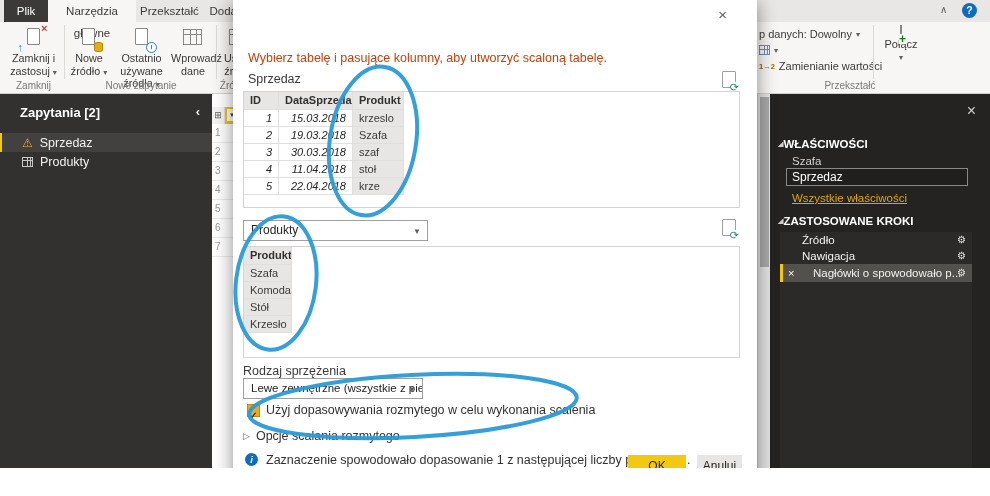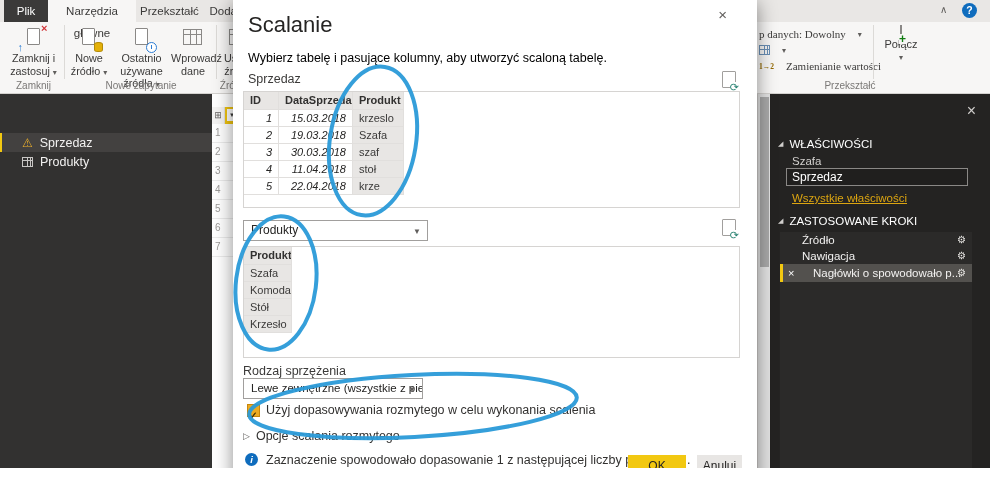--- a/index.html
+++ b/index.html
@@ -30,22 +30,22 @@
   .ico-up { position:absolute; left:-4px; bottom:-4px; color:#2b7cd3; font-weight:bold; font-size:11px; }
   .ico-cyl { position:absolute; right:-2px; bottom:-2px; width:9px; height:10px; background:#e3b009; border-radius:4px/2.5px; border:1px solid #b38a07; }
   .ico-clock { position:absolute; right:-3px; bottom:-3px; width:11px; height:11px; border:1.5px solid #2b7cd3; border-radius:50%; background:#fff; }
   .ico-clock:after { content:""; position:absolute; left:4px; top:2px; width:1.5px; height:4px; background:#2b7cd3; }
   .ico-table { position:absolute; left:2px; top:3px; width:19px; height:16px; border:1px solid #8a8886; background:
       linear-gradient(#8a8886,#8a8886) 0 4px/100% 1px no-repeat,
       linear-gradient(#8a8886,#8a8886) 6px 0/1px 100% no-repeat,
       linear-gradient(#8a8886,#8a8886) 12px 0/1px 100% no-repeat; }
   .caret { font-size:8px; color:#605e5c; }
 
-  .rf-row { position:absolute; left:759px; height:14px; display:flex; align-items:center; gap:12px;
-            font-size:11px; color:#3b3a39; white-space:nowrap;font-family:Liberation Serif, serif; }
+  .rf-row { position:absolute; left:759px; height:14px; display:flex; align-items:center; gap:4px;
+            font-size:11px; color:#3b3a39; white-space:nowrap; }
   .mti { display:inline-block; width:11px; height:10px; border:1px solid currentColor; background:
       linear-gradient(currentColor,currentColor) 0 2.5px/100% 1px no-repeat,
       linear-gradient(currentColor,currentColor) 3.5px 0/1px 100% no-repeat,
       linear-gradient(currentColor,currentColor) 7px 0/1px 100% no-repeat; }
   .ico-12 { font-size:7.5px; color:#946900; font-weight:bold; letter-spacing:0; }
   .combine-btn { position:absolute; left:878px; top:26px; width:46px; text-align:center; font-size:11px; color:#3b3a39; }
   .combine-ic { position:relative; width:18px; height:15px; margin:2px auto 4px auto; border:1px solid #8a8886; background:
       linear-gradient(#8a8886,#8a8886) 0 4px/100% 1px no-repeat,
       linear-gradient(#8a8886,#8a8886) 6px 0/1px 100% no-repeat; }
   .combine-ic .plus { position:absolute; right:-5px; bottom:-6px; color:#107c10; font-size:12px; font-weight:bold; background:#f7f6f5; line-height:10px; }
@@ -76,39 +76,39 @@
 
   
   .scroll-strip { position:absolute; left:757px; top:94px; width:13px; height:402px; background:#e3e3e3;
                   border-left:1px solid #cfcdcb; z-index:1; }
   .scroll-thumb { position:absolute; left:2px; top:3px; width:9px; height:170px; background:#a9a9a9; }
 
   
   .rpanel { position:absolute; left:770px; top:94px; width:220px; height:402px; background:#242322; color:#fff; z-index:1; }
   .rp-title { position:absolute; left:16px; top:12px; font-size:12.5px; font-weight:bold; letter-spacing:.4px; color:#f3f2f1; }
   .rp-close { position:absolute; right:14px; top:8px; font-size:16px; color:#d0cecc; }
-  .rp-sec { position:absolute; left:8px; display:flex; gap:6px; align-items:center; font-size:11.5px; font-weight:normal; color:#fff; }
+  .rp-sec { position:absolute; left:8px; display:flex; align-items:center; font-size:11.5px; font-weight:bold; color:#fff; }
   .tri { font-size:7px; color:#d0cecc; }
   .rp-label { position:absolute; left:22px; font-size:11.5px; color:#d2d0ce; }
   .rp-input { position:absolute; left:16px; top:74px; width:182px; height:18px; background:#201f1e;
               border:1px solid #8a8886; color:#fff; font-size:12px; font-family:"Liberation Sans",sans-serif; padding:0 5px; }
   .rp-link { position:absolute; left:22px; top:98px; font-size:11.5px; color:#dca511; text-decoration:underline; }
   .steps { position:absolute; left:10px; top:138px; width:192px; height:248px; background:#2b2a29; }
   .step { position:relative; height:16px; line-height:16px; font-size:11.5px; color:#f3f2f1; padding-left:22px;
           white-space:nowrap; overflow:hidden; }
   .step .gear { position:absolute; right:6px; top:0; font-size:10px; color:#e8e6e3; }
   .step.selected { background:#53514e; border-left:3px solid #f2c811; padding-left:19px; height:18px; line-height:18px; }
   .step .del { position:absolute; left:5px; top:0; font-size:11px; color:#fff; }
 
   
   .dialog { position:absolute; left:233px; top:0; width:524px; height:496px; background:#fff; z-index:10;
             box-shadow:0 3px 18px rgba(0,0,0,.45); }
   .dlg-close { position:absolute; right:30px; top:6px; font-size:15px; color:#605e5c; }
   .dlg-title { position:absolute; left:15px; top:12px; font-size:22px; font-weight:300; color:#252423; }
-  .dlg-sub { position:absolute; left:15px; top:51px; font-size:12.5px; color:#000000; }
+  .dlg-sub { position:absolute; left:15px; top:51px; font-size:12.5px; color:#c2410c; }
   .dlg-tlabel { position:absolute; left:15px; top:72px; font-size:12.5px; color:#3b3a39; }
   .refresh-ic { position:absolute; width:14px; height:17px; border:1px solid #a19f9d; border-radius:1px; background:#fff; }
   .refresh-ic .arr { position:absolute; right:-4px; bottom:-5px; color:#217e6d; font-size:11px; background:#fff; line-height:10px; }
 
   .ptable { position:absolute; left:10px; width:497px; border:1px solid #d6d4d2; background:#fff; }
   .prow { display:flex; }
   .pcell { border-right:1px solid #e1dfdd; border-bottom:1px solid #e1dfdd; font-size:11px; padding:0 6px;
            height:17px; line-height:16px; white-space:nowrap; overflow:hidden; }
   .phead .pcell { background:#e8e6e4; font-weight:bold; height:18px; line-height:17px; color:#323130; }
   .c-id { width:35px; text-align:right; }
@@ -214,20 +214,24 @@
     <div class="grp" style="left:800px;width:100px;">Przekształć</div>
     <div class="vsep" style="left:873px;"></div>
     <div class="combine-btn">
       <span class="combine-ic"><span class="plus">+</span></span>
       <div>Połącz</div>
       <span class="caret">▾</span>
     </div>
   </div>
 
   <div class="sidebar">
+    <div class="sb-header">
+      <span class="sb-title">Zapytania [2]</span>
+      <span class="sb-collapse">‹</span>
+    </div>
     <div class="sb-item selected" style="top:39px;">
       <span class="warn-ic">⚠</span>
       <span>Sprzedaz</span>
     </div>
     <div class="sb-item" style="top:58px;">
       <span class="mti sb-tbl"></span>
       <span>Produkty</span>
     </div>
   </div>
 
@@ -299,21 +303,20 @@
       <div class="step selected">
         <span class="del">×</span>
         <span style="padding-left:11px;">Nagłówki o spowodowało p...</span>
         <span class="gear">⚙</span>
       </div>
     </div>
   </div>
 
   <div class="dialog">
     <div class="dlg-close">×</div>
-    <div class="dlg-title">Scalanie</div>
     <div class="dlg-sub">Wybierz tabelę i pasujące kolumny, aby utworzyć scaloną tabelę.</div>
 
     <div class="dlg-tlabel">Sprzedaz</div>
     <div class="refresh-ic" style="left:489px;top:71px;">
         <span class="arr">⟳</span>
       </div>
 
     <div class="ptable" style="top:91px;height:117px;">
       <div class="prow phead">
         <div class="pcell c-id">ID</div>

